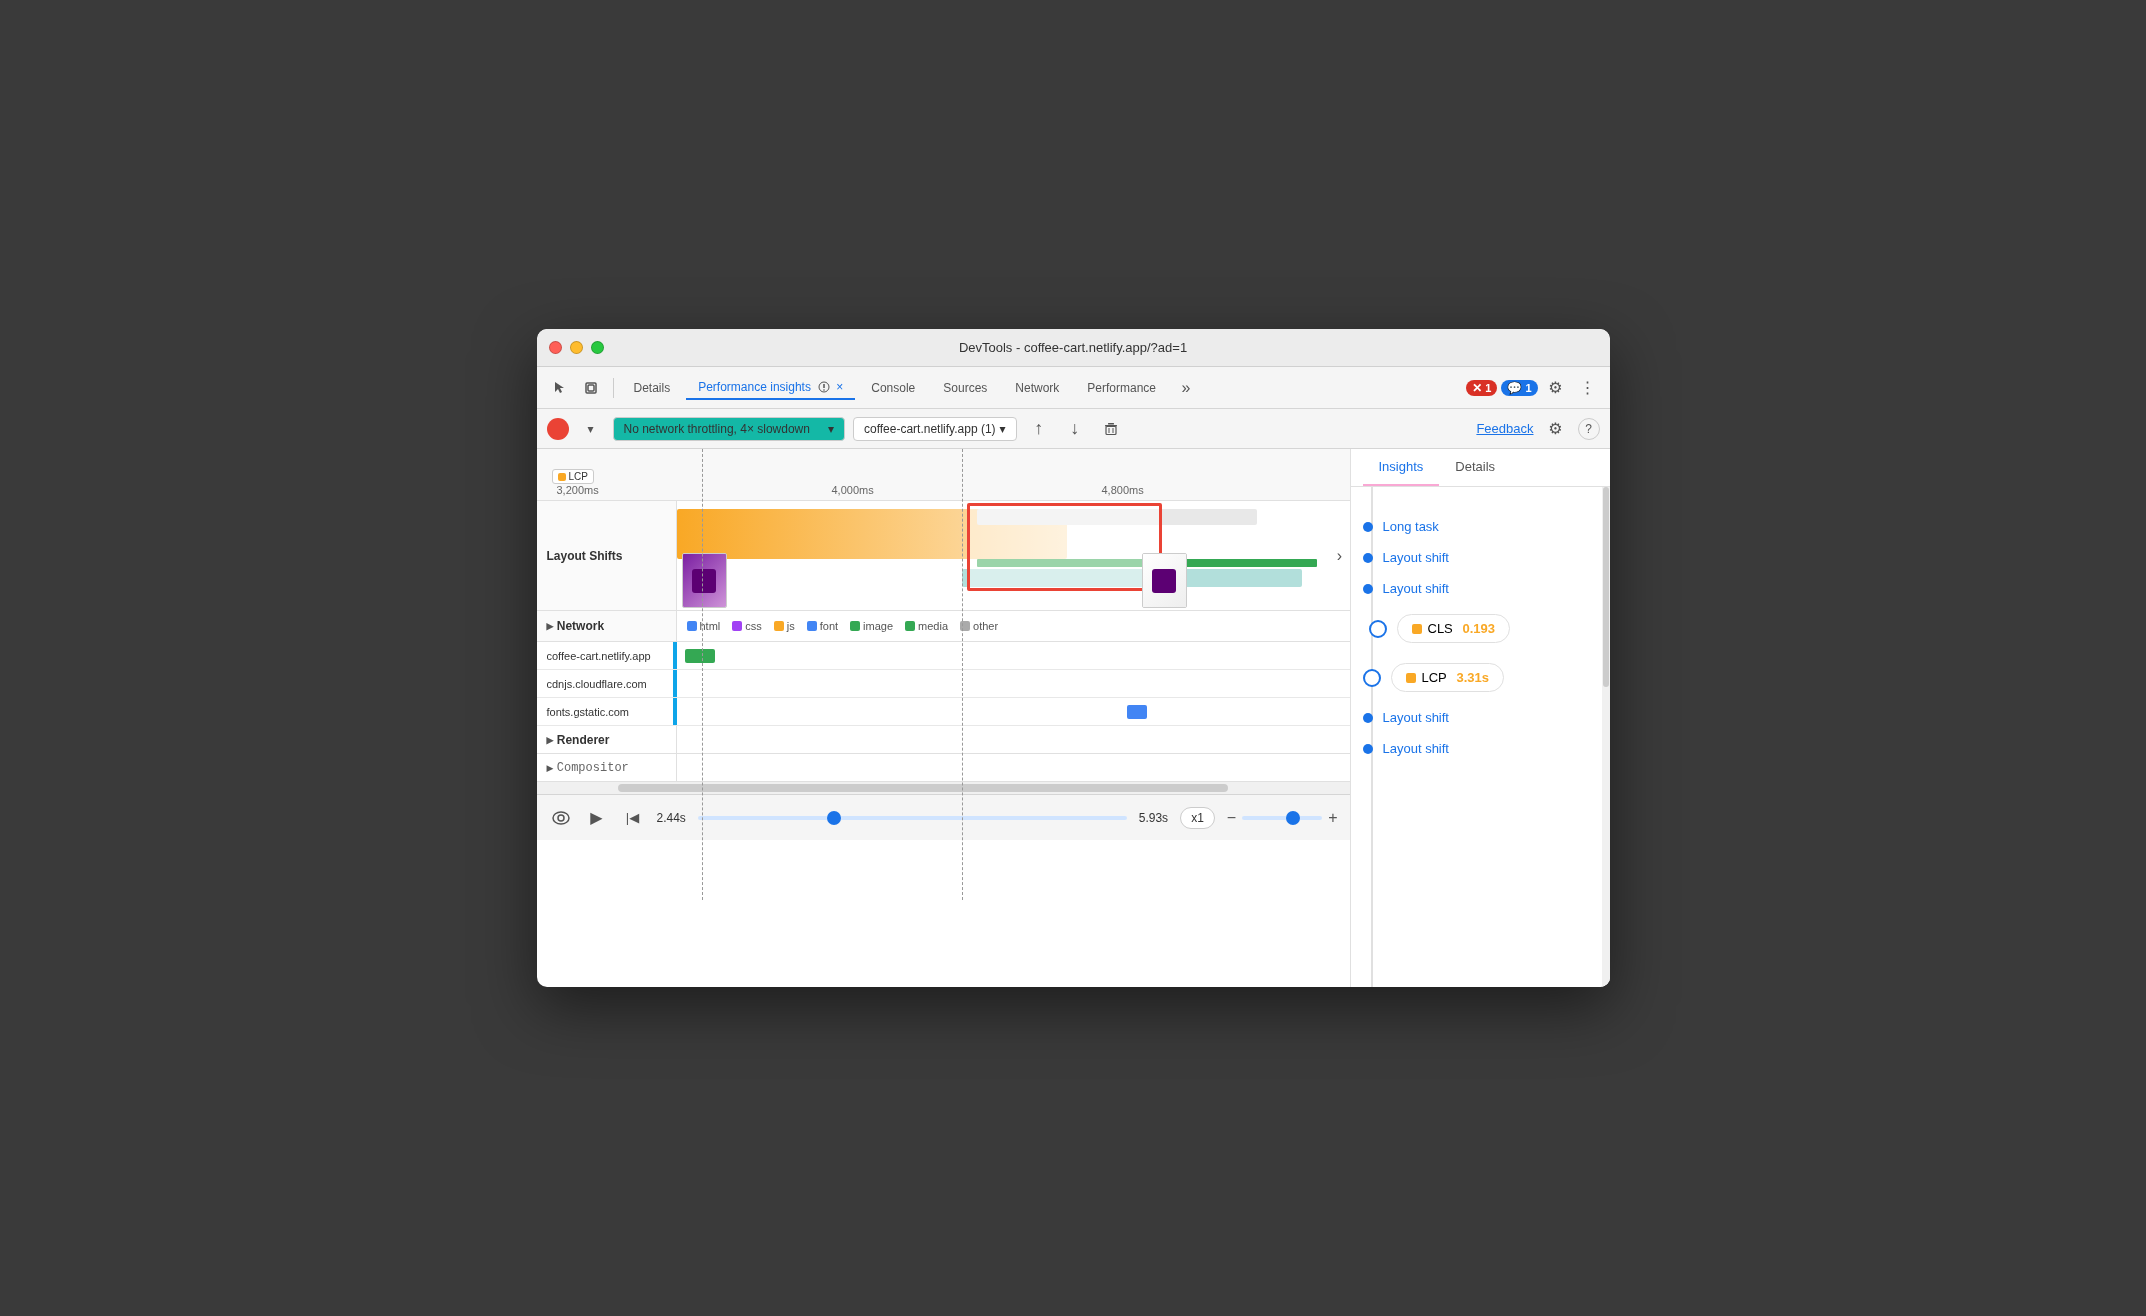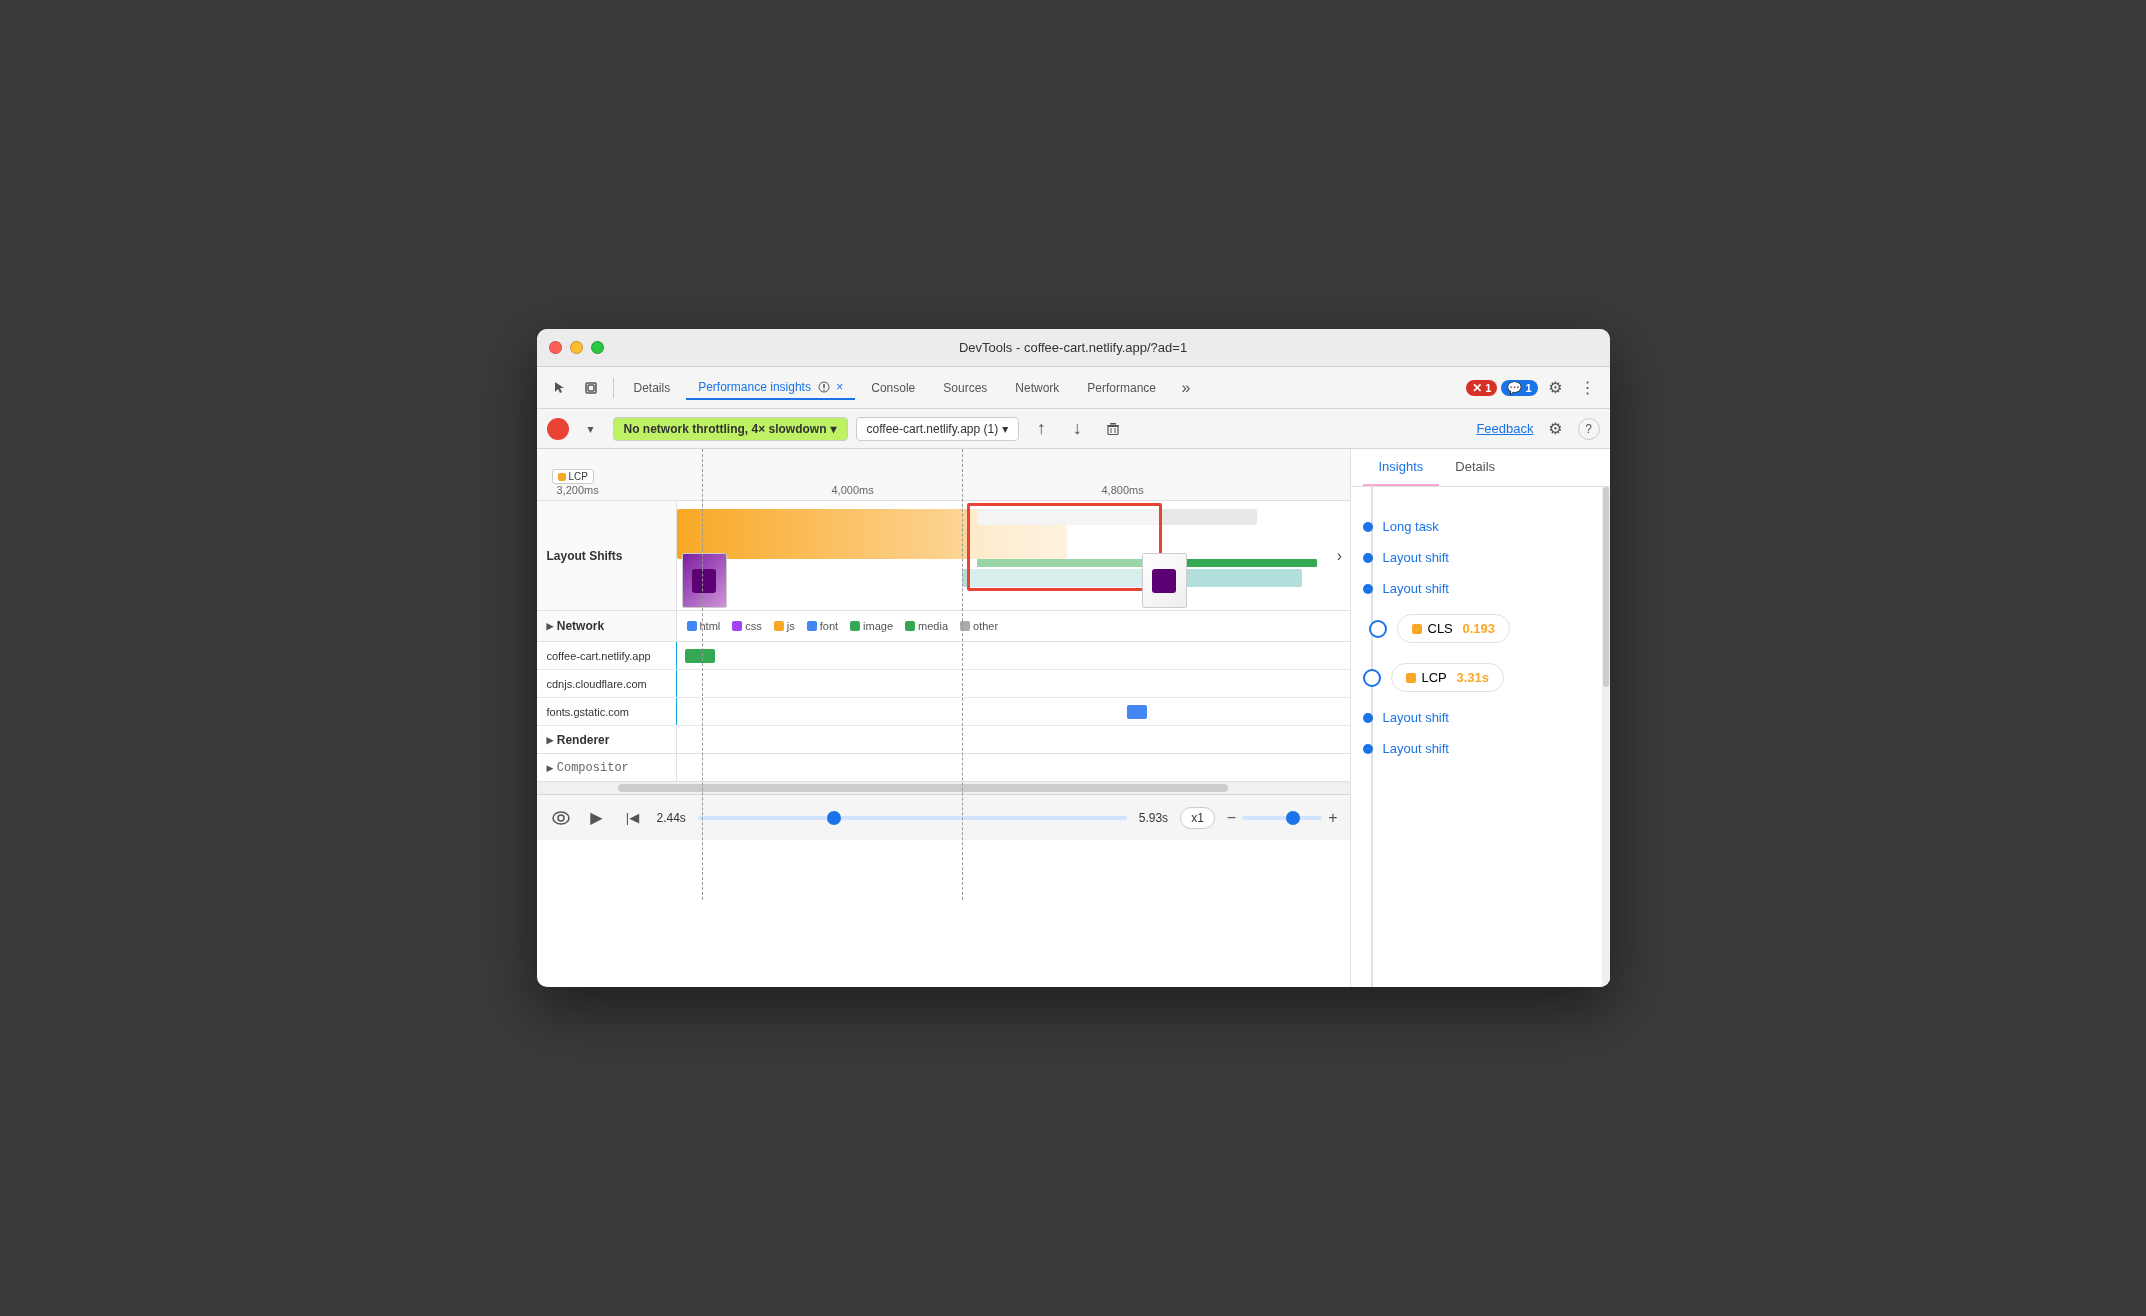--- a/index.html
+++ b/index.html
@@ -126,31 +126,30 @@
     }
     .record-btn {
       width: 22px;
       height: 22px;
       background: #ea4335;
       border-radius: 50%;
       border: none;
       cursor: pointer;
     }
     .dropdown-btn {
-      background: #bef264;
+      background: #14b8a6;
       border: 1px solid #ccc;
       border-radius: 4px;
       padding: 4px 10px;
       font-size: 12px;
       cursor: pointer;
       display: flex;
       align-items: center;
-      gap: 4px;
-      color: #333;
-      font-weight: bold;
+      gap: 18px;
+      color: #333;
     }
     .url-dropdown {
       background: white;
       border: 1px solid #ccc;
       border-radius: 4px;
       padding: 4px 10px;
       font-size: 12px;
       cursor: pointer;
       display: flex;
       align-items: center;
@@ -272,21 +271,21 @@
       display: flex;
       border-bottom: 1px solid #e8e8e8;
       min-height: 28px;
     }
     .network-label {
       width: 140px;
       min-width: 140px;
       padding: 4px 10px;
       font-size: 11px;
       color: #333;
-      border-right: 1px solid #0ea5e9;
+      border-right: 4px solid #0ea5e9;
       display: flex;
       align-items: center;
     }
     .network-bar-area {
       flex: 1;
       position: relative;
     }
     .net-bar {
       position: absolute;
       height: 14px;

